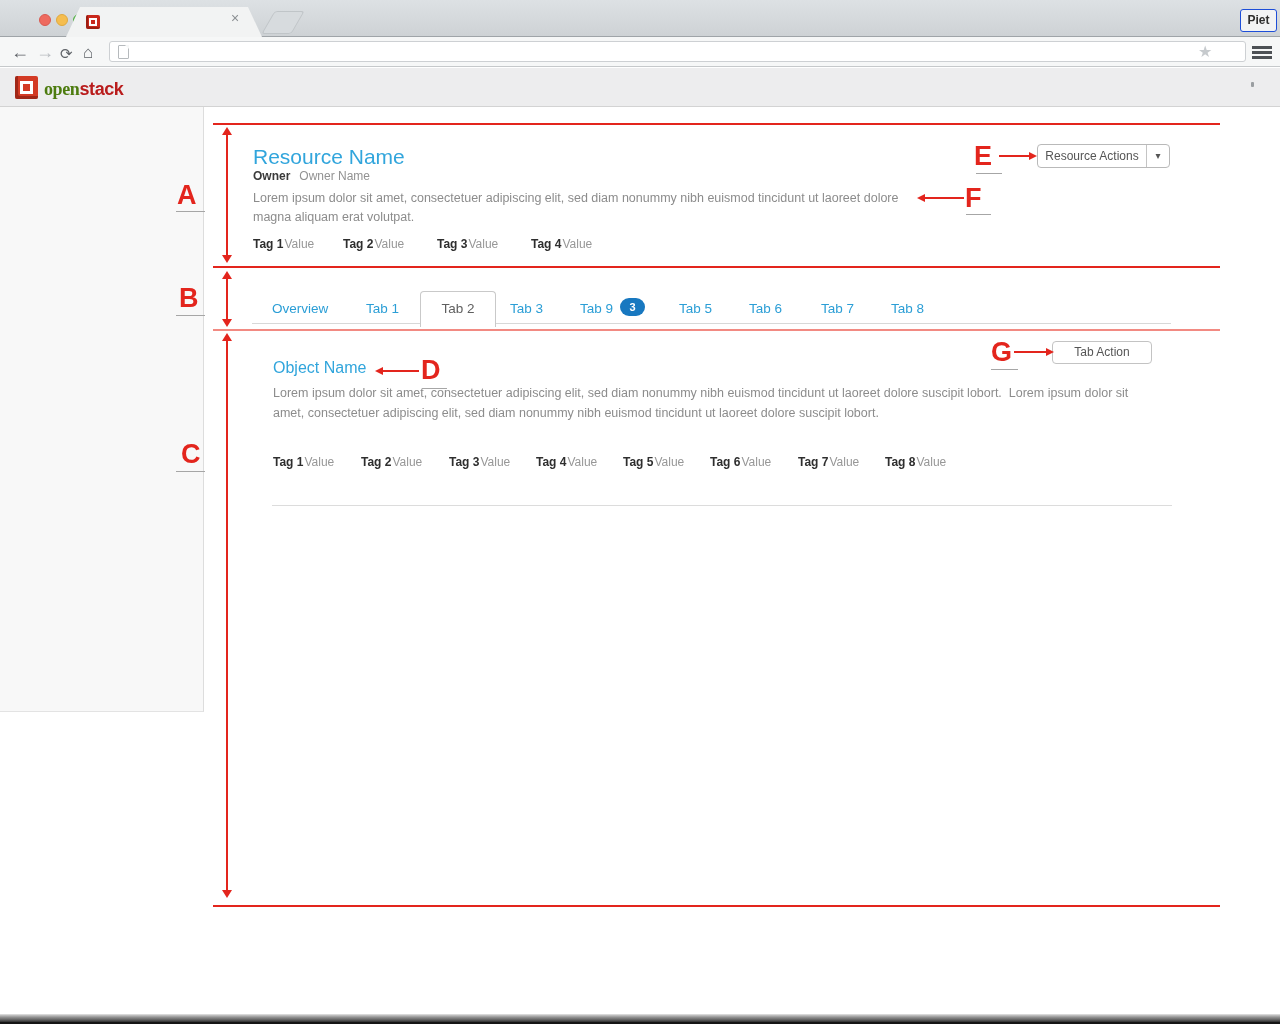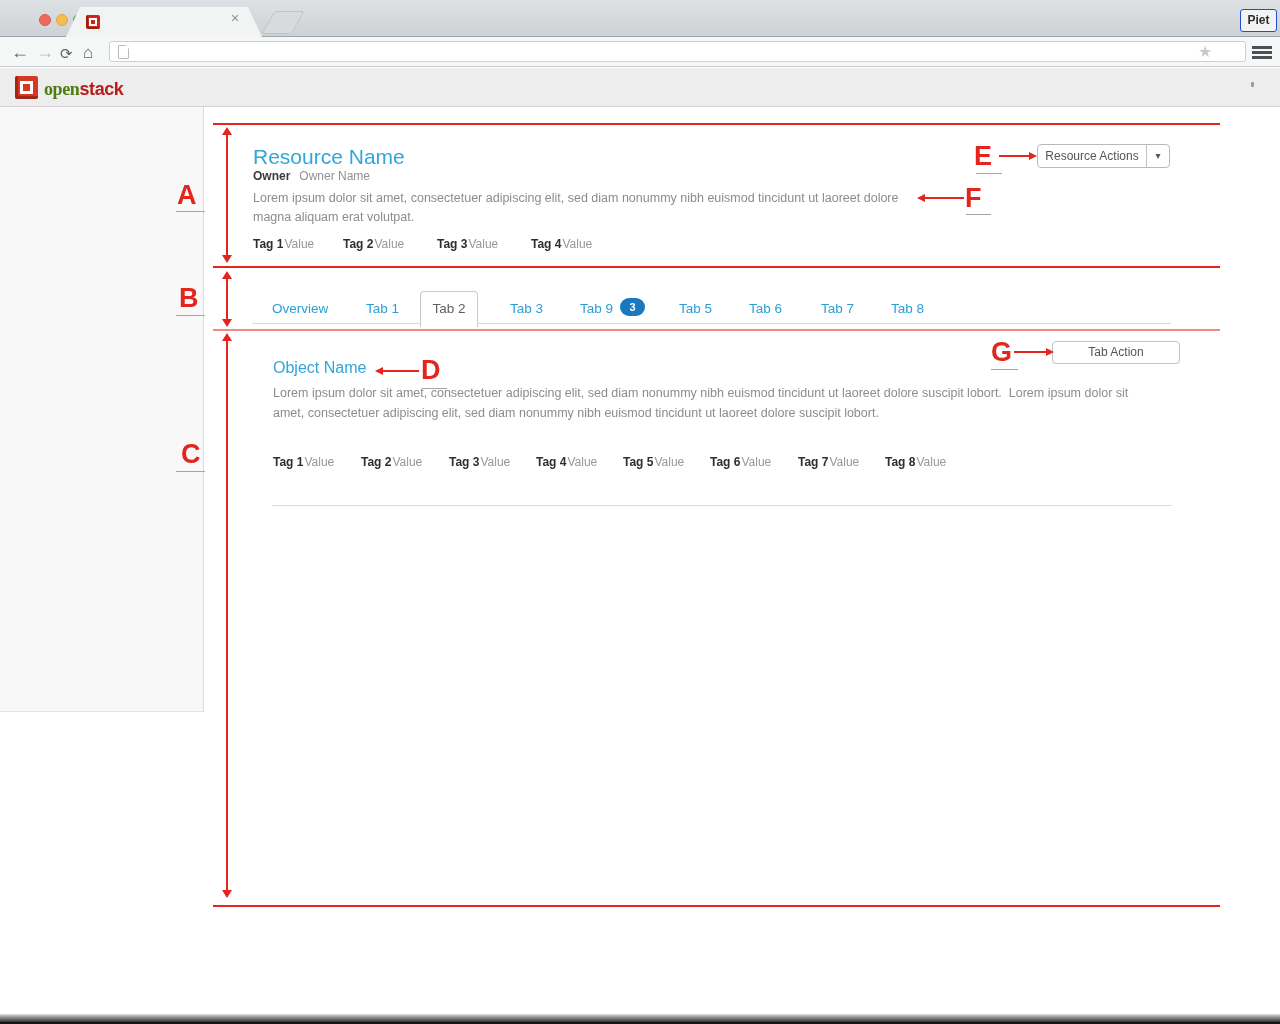--- a/index.html
+++ b/index.html
@@ -77,32 +77,32 @@
 
   [data-name="resource-actions-button"] { left:1037px; top:144px; width:133px; height:24px; background:#fff;
     border:1px solid #b9b9b9; border-radius:4px; display:flex; cursor:default; }
   [data-name="resource-actions-label"] { flex:1; font-size:12px; color:#555; text-align:center; line-height:22px; }
   [data-name="resource-actions-caret"] { width:23px; border-left:1px solid #c4c4c4; font-size:10px;
     color:#555; text-align:center; line-height:22px; }
 
   
   [data-name="tab-strip-baseline"] { left:252px; top:323px; width:919px; height:1px; background:#d8d8d8; }
   .ptab { position:absolute; top:301px; font-size:13.5px; color:#2b9ed6; cursor:pointer; white-space:nowrap; }
-  [data-name="tab-tab2-selected"] { left:420px; top:291px; width:58px; height:36px; background:#fff;
+  [data-name="tab-tab2-selected"] { left:420px; top:291px; width:76px; height:36px; background:#fff;
     border:1px solid #c9c9c9; border-bottom:none; border-radius:4px 4px 0 0;
     font-size:13.5px; color:#5f5f5f; text-align:center; line-height:33px; cursor:default; }
   [data-name="tab4-badge"] { left:620px; top:298px; width:25px; height:18px; border-radius:9px;
     background:#1878c0; color:#fff; font-size:11px; font-weight:bold; text-align:center; line-height:18px; }
 
   
   [data-name="object-title"] { left:273px; top:359px; font-size:16px; color:#31a5dc; font-weight:normal; }
   [data-name="object-description"] { left:273px; top:384px; width:880px; font-size:12.5px;
     line-height:19.5px; color:#8c8c8c; }
   [data-name="object-divider"] { left:272px; top:505px; width:900px; height:1px; background:#dcdcdc; }
-  [data-name="tab-action-button"] { left:1052px; top:341px; width:128px; height:23px; background:#fff;
+  [data-name="tab-action-button"] { left:1052px; top:341px; width:100px; height:23px; background:#fff;
     border:1px solid #c3c3c3; border-radius:4px; font-size:12px; color:#555; text-align:center;
     line-height:21px; cursor:default; }
 
   
   .redline  { position:absolute; height:2px; background:#e3251d; left:213px; width:1007px; }
   .redline.light { background:#f28a82; }
   .ann-letter { position:absolute; color:#e3251d; font-weight:bold; font-size:27px; line-height:27px; }
   .ann-tick { position:absolute; height:1px; background:#a6a6a6; width:29px; }
   .vline { position:absolute; width:2px; background:#e3251d; left:226px; }
   .hline { position:absolute; height:2px; background:#e3251d; }

